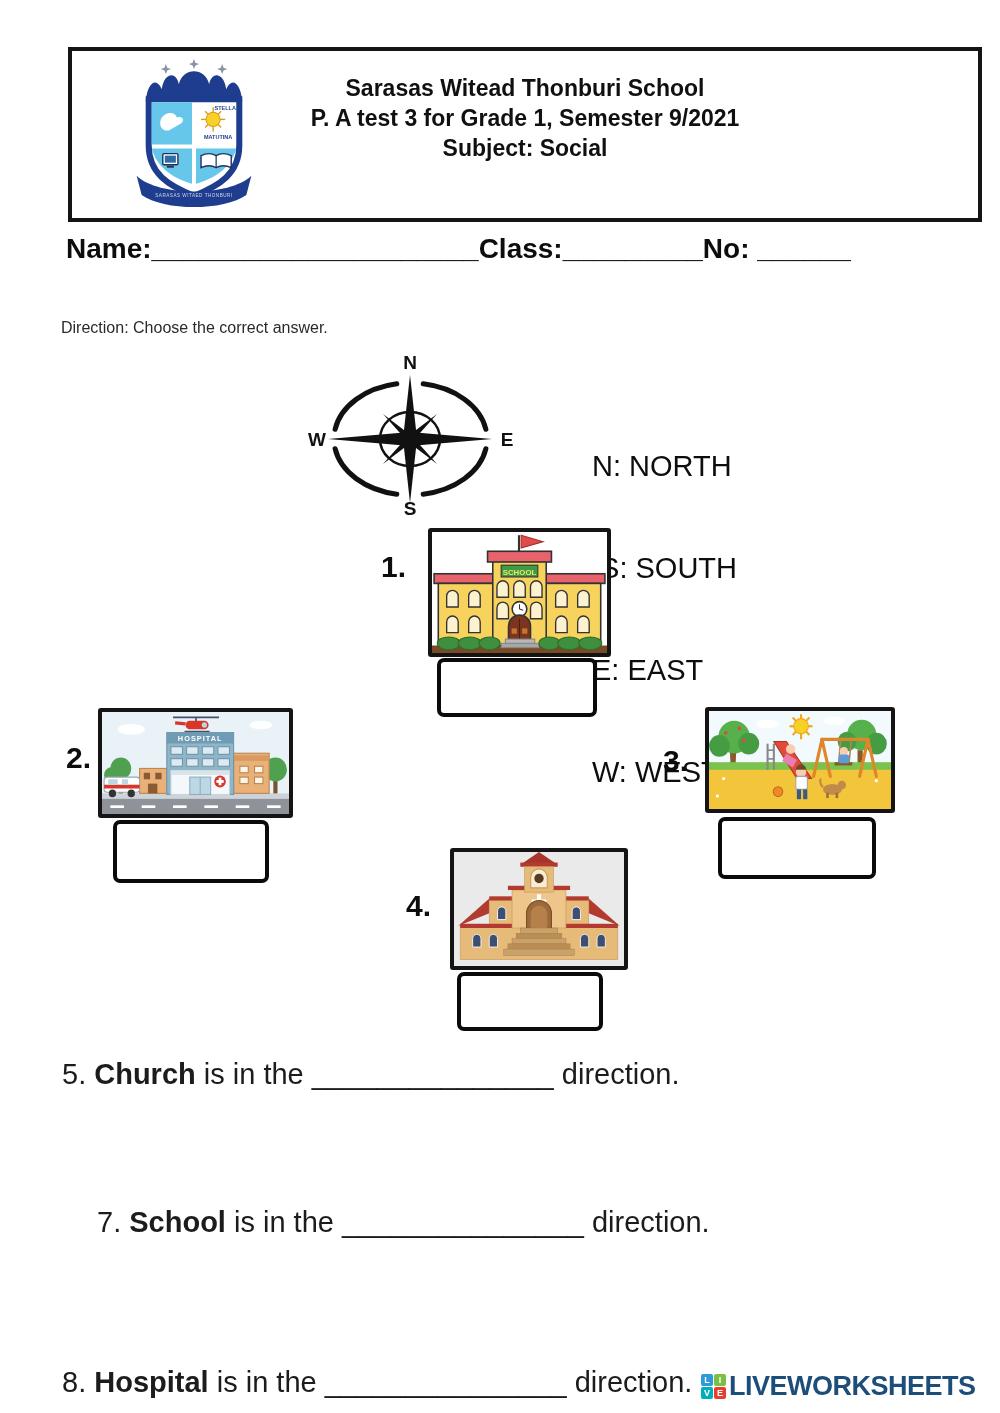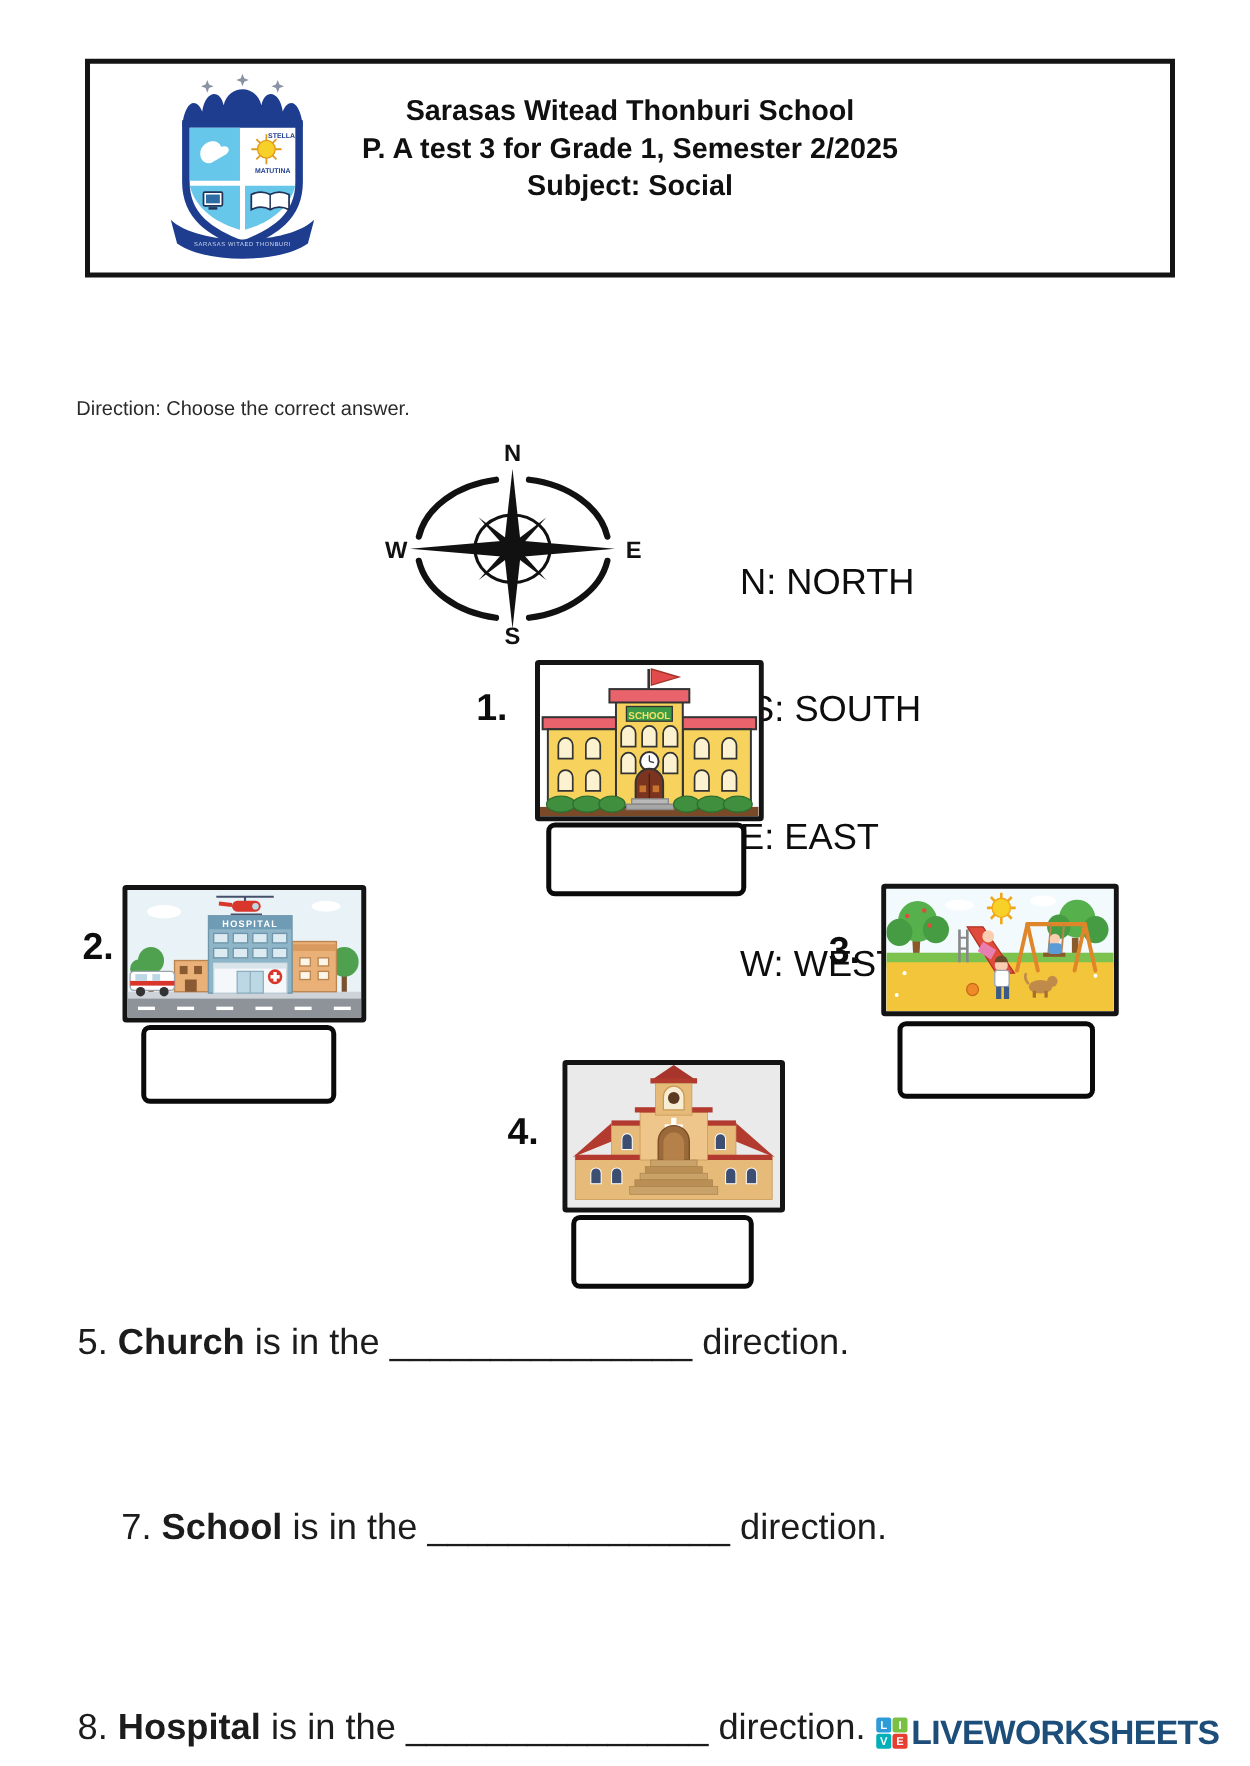--- a/index.html
+++ b/index.html
@@ -1,20 +1,20 @@
 <!DOCTYPE html>
 <html><head>
 <meta charset="utf-8">
 <style>
   html,body{margin:0;padding:0;background:#fff;}
   .page{position:relative;width:1000px;height:1413px;background:#fff;overflow:hidden;
         font-family:"Liberation Sans",sans-serif;color:#141414;}
 
   
-  .header-box{position:absolute;left:68px;top:47px;width:864px;height:167px;border:4px solid #141414;background:#fff;}
+  .header-box{position:absolute;left:68px;top:47px;width:864px;height:167px;border:4px solid #141414;background:#fff;padding-left:42px;}
   .header-titles{position:absolute;left:0;right:0;top:22px;text-align:center;font-weight:bold;
                  font-size:23px;line-height:30px;color:#101010;}
   .crest{position:absolute;left:46px;top:6px;width:152px;height:156px;}
 
   
   .name-line{position:absolute;left:66px;top:233px;font-size:28px;font-weight:bold;white-space:pre;color:#0d0d0d;}
 
   
   .instruction{position:absolute;left:61px;top:319px;font-size:16px;color:#2a2a2a;}
 
@@ -92,25 +92,27 @@
       </g>
       <g>
         <path d="M82 98 Q90 94 97 98 Q104 94 112 98 L112 110 Q104 106 97 110 Q90 106 82 110 Z" fill="#ffffff" stroke="#22335a" stroke-width="1.4"></path>
         <line x1="97" y1="98" x2="97" y2="110" stroke="#22335a" stroke-width="1.2"></line>
       </g>
       <path d="M18 118 C40 139 110 139 132 118 L127 137 C105 153 45 153 23 137 Z" fill="#1e3d8f"></path>
       <text x="75" y="139" font-size="4.6" fill="#cfd8ee" text-anchor="middle" letter-spacing="0.5">SARASAS WITAED THONBURI</text>
     </svg>
     <div class="header-titles">
       <div>Sarasas Witead Thonburi School</div>
-      <div>P. A test 3 for Grade 1, Semester 2/2025</div>
+      <div>P. A test 3 for Grade 1, Semester 9/2021</div>
       <div>Subject: Social</div>
     </div>
   </div>
 
+  <div class="name-line"><span>Name:</span><span>_____________________</span><span>Class:</span><span>_________</span><span>No:</span><span> ______</span>
+  </div>
 
   <div class="instruction">Direction: Choose the correct answer.</div>
 
   <svg class="compass" viewBox="0 0 210 162">
     <g stroke="#111" stroke-width="5" fill="none" stroke-linecap="round">
       <path d="M115.2 29.8 A76 56 0 0 1 177.9 75.3"></path>
       <path d="M177.9 94.7 A76 56 0 0 1 115.2 140.2"></path>
       <path d="M88.8 140.2 A76 56 0 0 1 27.1 94.7"></path>
       <path d="M27.1 75.3 A76 56 0 0 1 88.8 29.8"></path>
     </g>

